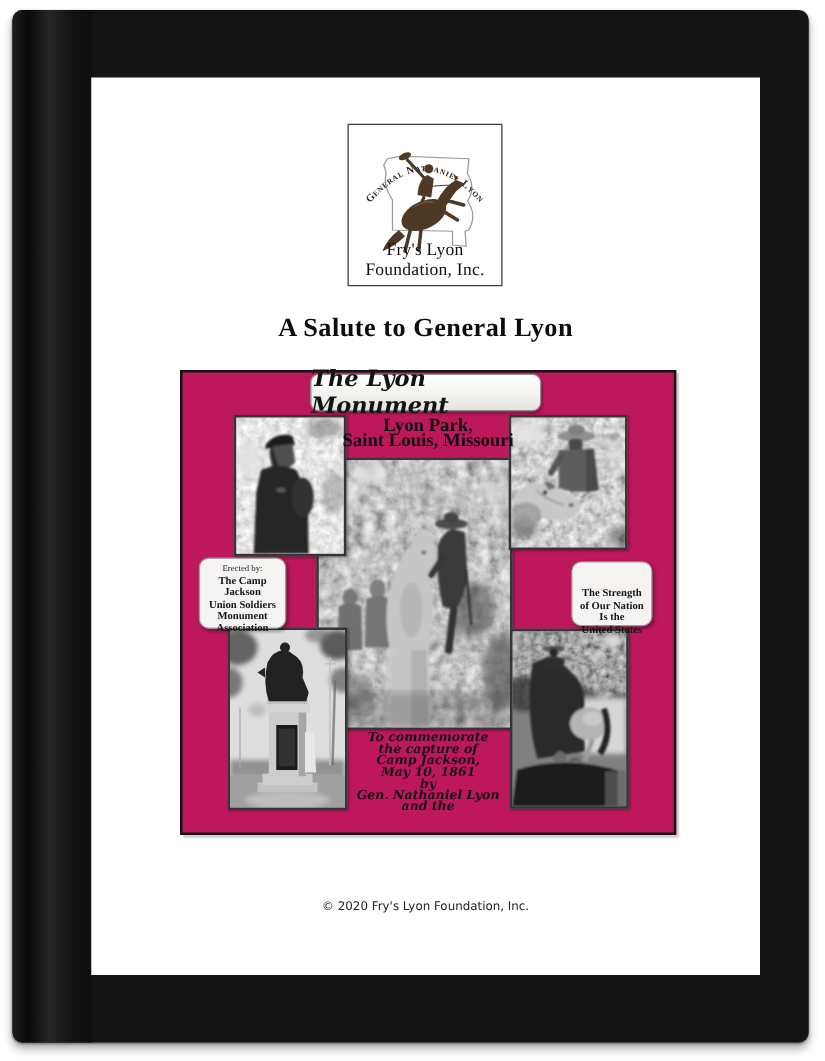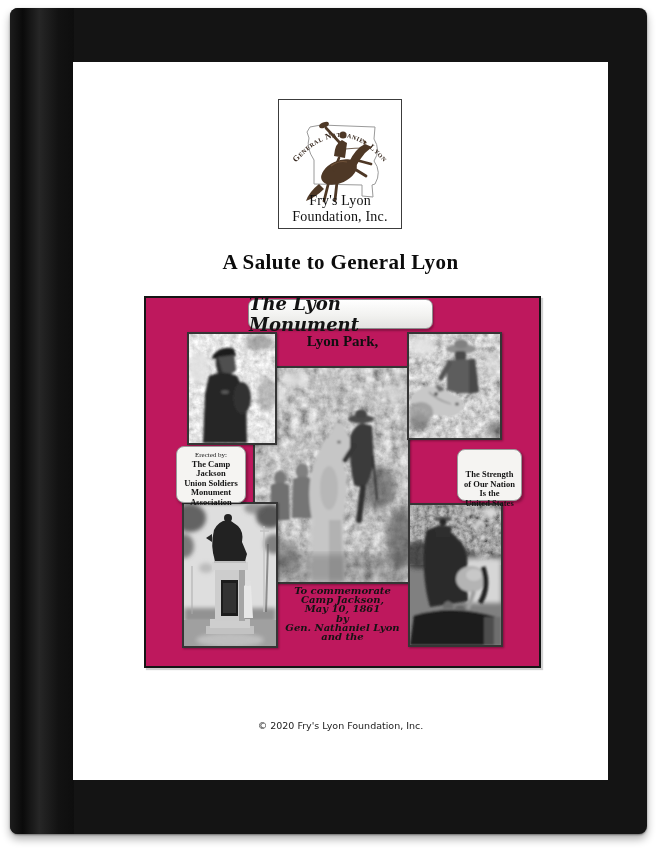--- a/index.html
+++ b/index.html
@@ -49,21 +49,21 @@
   .ph-center { left:107px; top:68px;  width:157px; height:218px; z-index:1; }
   .ph-tl     { left:41px;  top:34px;  width:90px;  height:113px; z-index:2; }
   .ph-tr     { left:261px; top:34px;  width:95px;  height:108px; z-index:2; }
   .ph-bl     { left:36px;  top:204px; width:96px;  height:146px; z-index:2; }
   .ph-br     { left:262px; top:205px; width:95px;  height:144px; z-index:2; }
 
   .info-box { position:absolute; background:#f5f4f2; border:1px solid #9a9a9a;
               border-radius:8px; box-shadow:1.5px 2px 2.5px rgba(0,0,0,.3); z-index:5;
               text-align:center; color:#141414; font-weight:700; font-size:8.5px;
               line-height:9.6px; box-sizing:border-box; }
-  .box-erected  { left:30px;  top:148px; width:70px; height:57px; padding-top:4px; }
+  .box-erected  { left:13px;  top:148px; width:70px; height:57px; padding-top:4px; }
   .box-strength { left:311px; top:151px; width:65px; height:52px; padding-top:20px; }
   .erected-intro { font-size:7px; font-weight:400; line-height:8.5px; }
 
   .commemoration { position:absolute; left:0; right:0; top:288px; text-align:center; z-index:3;
                    font-family:"DejaVu Serif", serif; font-style:italic; font-weight:700;
                    font-size:10px; line-height:9.2px; color:#131313; }
 
   .copyright { position:absolute; left:0; right:0; top:618px; text-align:center;
                font-family:"DejaVu Sans", sans-serif; font-size:9.5px; color:#222;margin-top:40px; }
 </style>
@@ -105,20 +105,21 @@
     <div class="book-title">A Salute to General Lyon</div>
 
     <div class="frame">
 
       <div class="header-plate">
         <span>The Lyon Monument</span>
       </div>
 
       <div class="location">
         <div>Lyon Park,</div>
+        <div>Saint Louis, Missouri</div>
       </div>
 
       <div class="photo ph-center">
         <svg viewBox="0 0 153 214" preserveAspectRatio="none">
           <defs>
             <filter id="nzC" x="0" y="0" width="100%" height="100%">
               <feTurbulence type="fractalNoise" baseFrequency="0.11" numOctaves="4" seed="5" result="t"></feTurbulence>
               <feColorMatrix in="t" type="matrix" values="0.33 0.33 0.33 0 0 0.33 0.33 0.33 0 0 0.33 0.33 0.33 0 0 0 0 0 0 1" result="g"></feColorMatrix>
               <feComponentTransfer in="g" result="c">
                 <feFuncR type="linear" slope="1.5" intercept="-0.2"></feFuncR>
@@ -354,20 +355,21 @@
 
       <div class="info-box box-strength">
         <div>The Strength</div>
         <div>of Our Nation</div>
         <div>Is the</div>
         <div>United States</div>
       </div>
 
       <div class="commemoration">
         <div>To commemorate</div>
+        <div>the capture of</div>
         <div>Camp Jackson,</div>
         <div>May 10, 1861</div>
         <div>by</div>
         <div>Gen. Nathaniel Lyon</div>
         <div>and the</div>
       </div>
 
     </div>
 
     <div class="copyright">© 2020 Fry's Lyon Foundation, Inc.</div>

